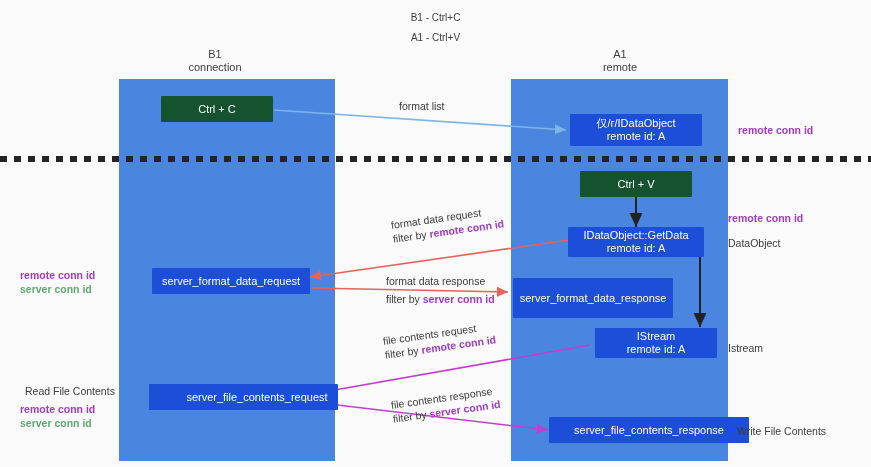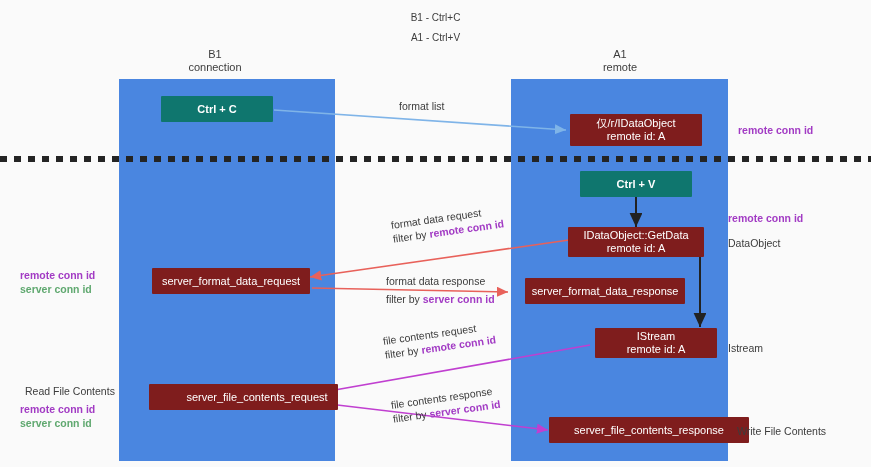--- a/index.html
+++ b/index.html
@@ -22,22 +22,22 @@
   .title{
     position:absolute;left:0;top:8px;width:871px;text-align:center;
     font-size:10px;color:#3c3c3c;line-height:20px;white-space:pre-line;
   }
 
   .box{
     position:absolute;border-radius:1px;color:#ffffff;
     display:flex;align-items:center;justify-content:center;
     text-align:center;font-size:11px;line-height:13px;white-space:pre-line;
   }
-  .box.green{background:#0f766e;font-weight:bold;}
-  .box.orange{background:#7f1d1d;}
+  .box.green{background:#14532d;}
+  .box.orange{background:#1d4ed8;}
 
   .lbl{
     position:absolute;font-size:10.5px;line-height:14px;color:#3c3c3c;
     white-space:nowrap;
   }
   .lbl.purple{color:#a23bc4;font-weight:bold;}
   .lbl.green{color:#5fa86f;font-weight:bold;}
   .lbl.plain{color:#3c3c3c;font-weight:normal;}
 
   .arrowlabel{
@@ -103,21 +103,21 @@
   <div class="box orange" style="left:570px;top:114px;width:132px;height:32px;">仅/г/IDataObject
 remote id: A</div>
 
   <div class="box green" style="left:580px;top:171px;width:112px;height:26px;">Ctrl + V</div>
 
   <div class="box orange" style="left:568px;top:227px;width:136px;height:30px;">IDataObject::GetData
 remote id: A</div>
 
   <div class="box orange" style="left:152px;top:268px;width:158px;height:26px;">server_format_data_request</div>
 
-  <div class="box orange" style="left:513px;top:278px;width:160px;height:26px;margin-left:12px;">server_format_data_response</div>
+  <div class="box orange" style="left:513px;top:278px;width:160px;height:40px;">server_format_data_response</div>
 
   <div class="box orange" style="left:595px;top:328px;width:122px;height:30px;">IStream
 remote id: A</div>
 
   <div class="box orange" style="left:149px;top:384px;width:162px;height:26px;padding-left:27px;">server_file_contents_request</div>
 
   <div class="box orange" style="left:549px;top:417px;width:200px;height:26px;">server_file_contents_response</div>
 
   <div class="arrowlabel" style="left:399px;top:99px;">
     <span>format list</span>

